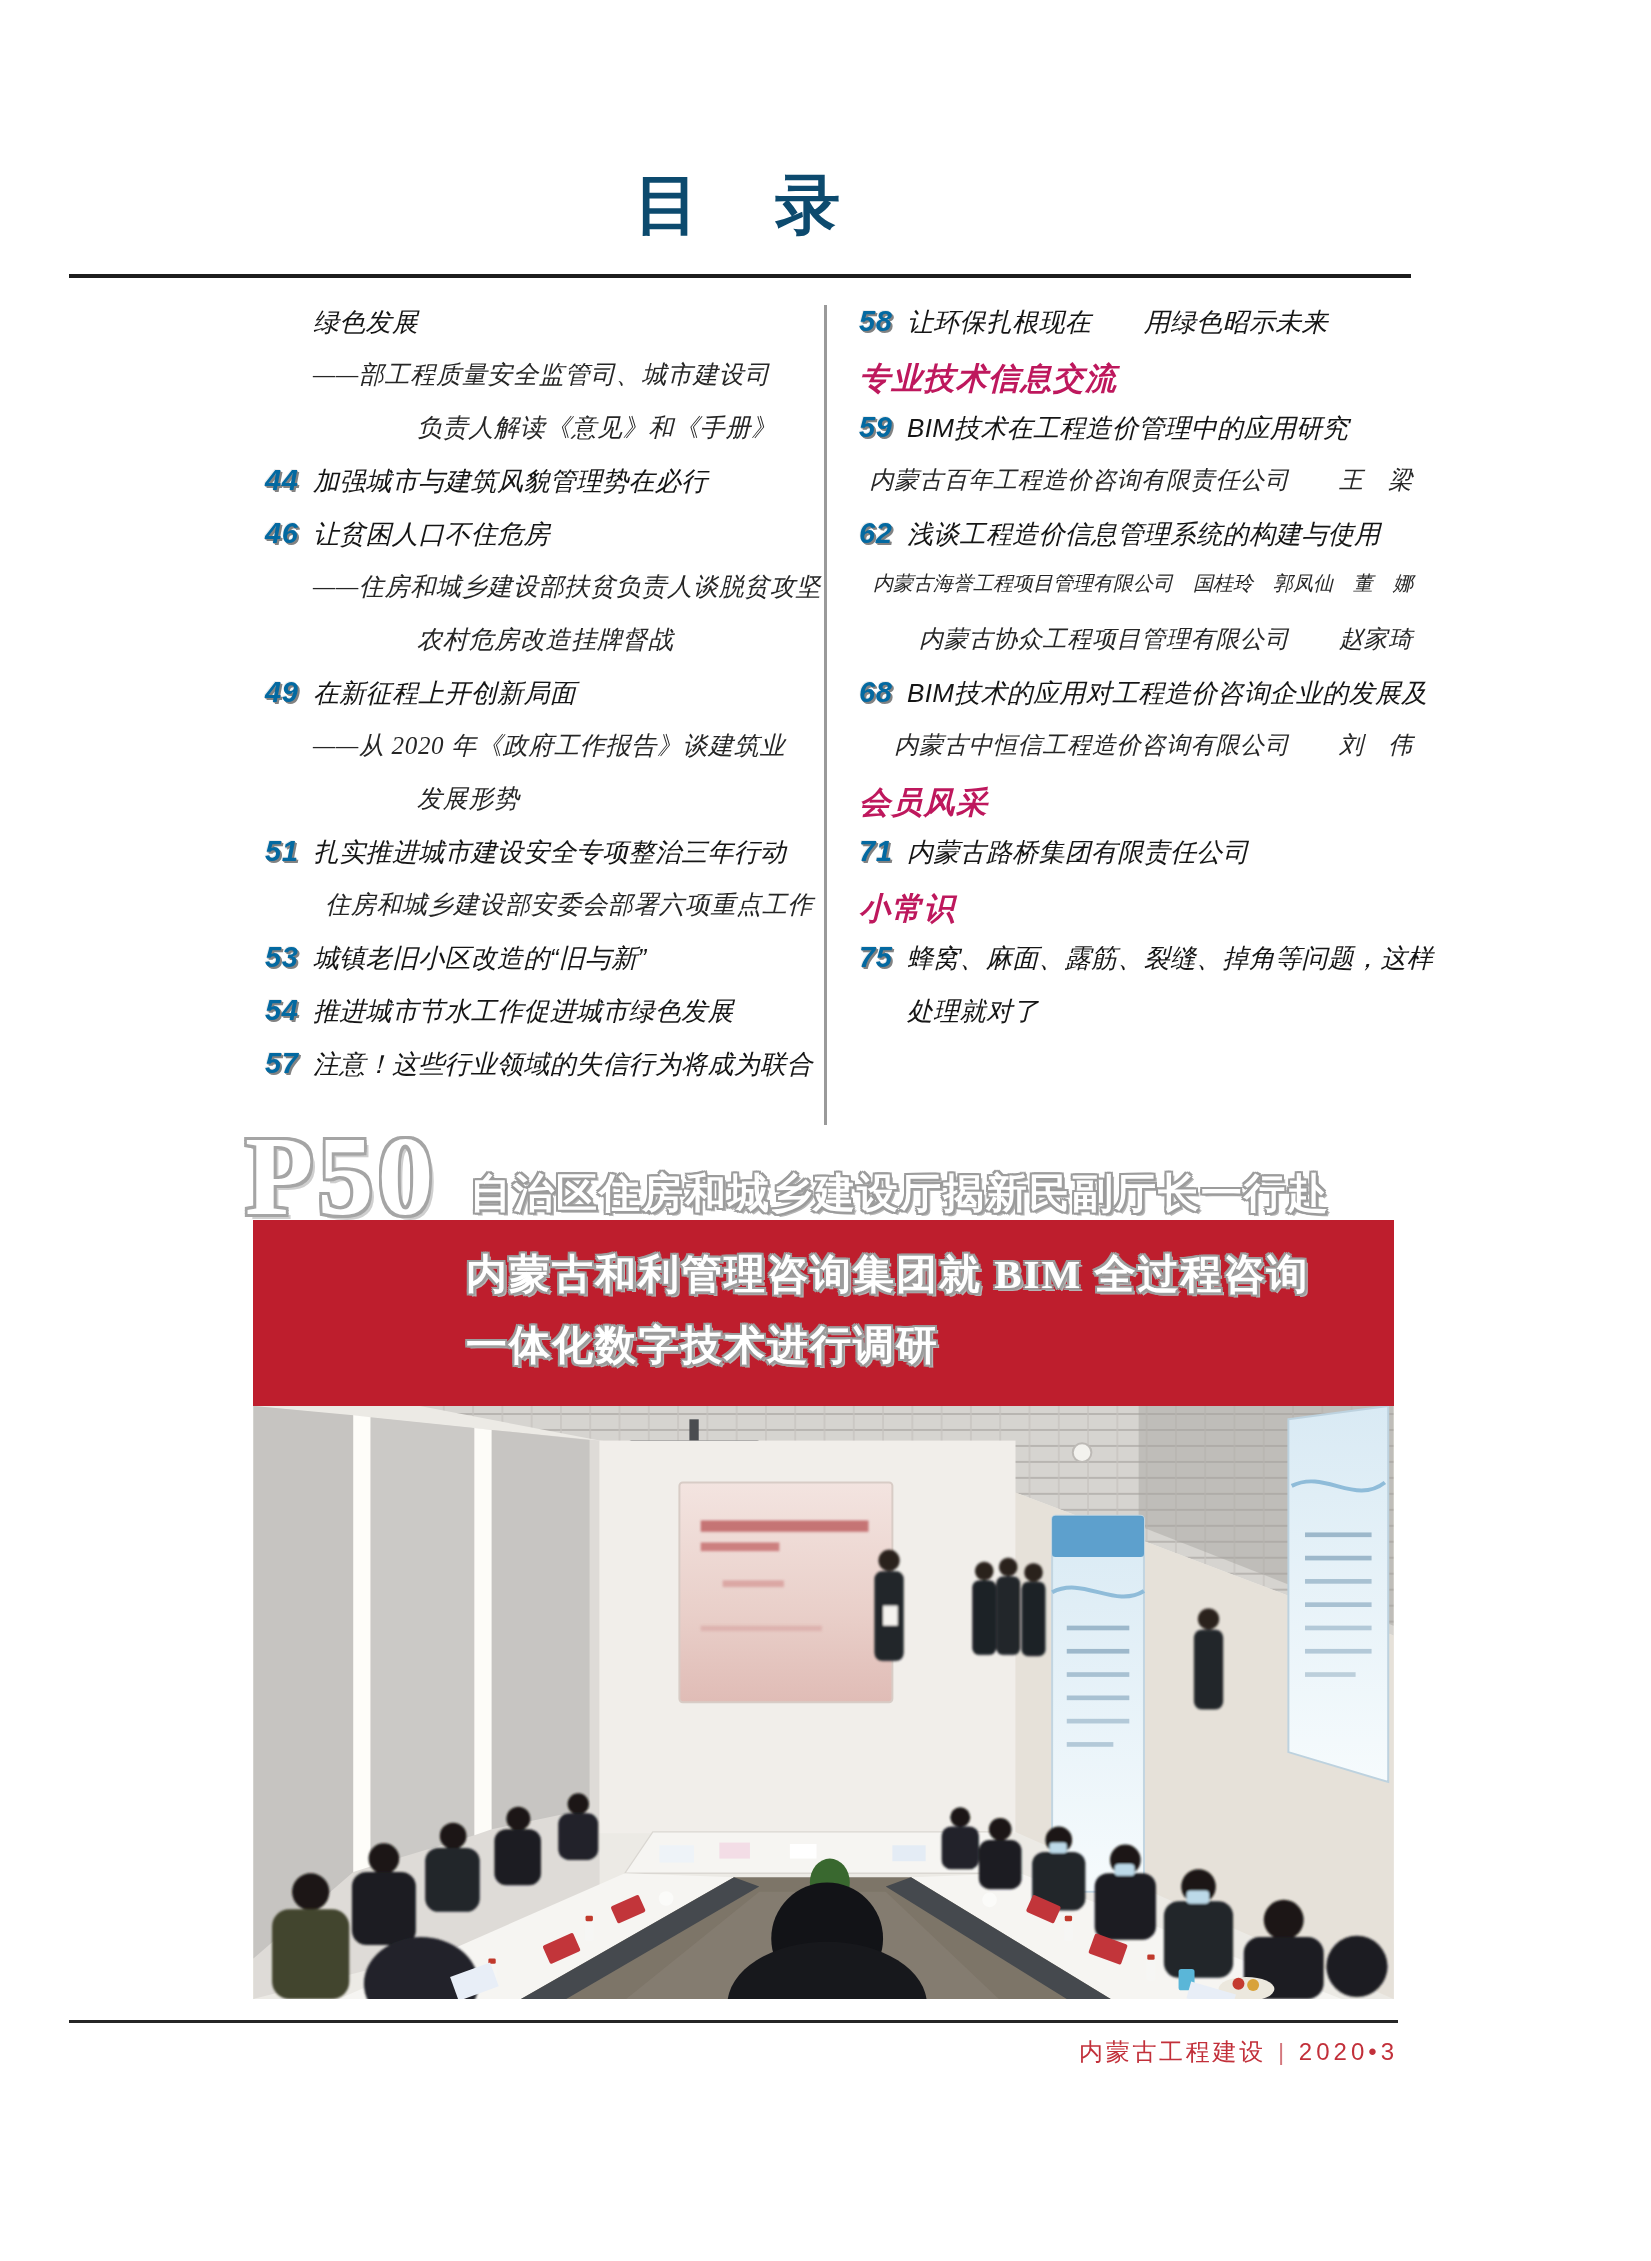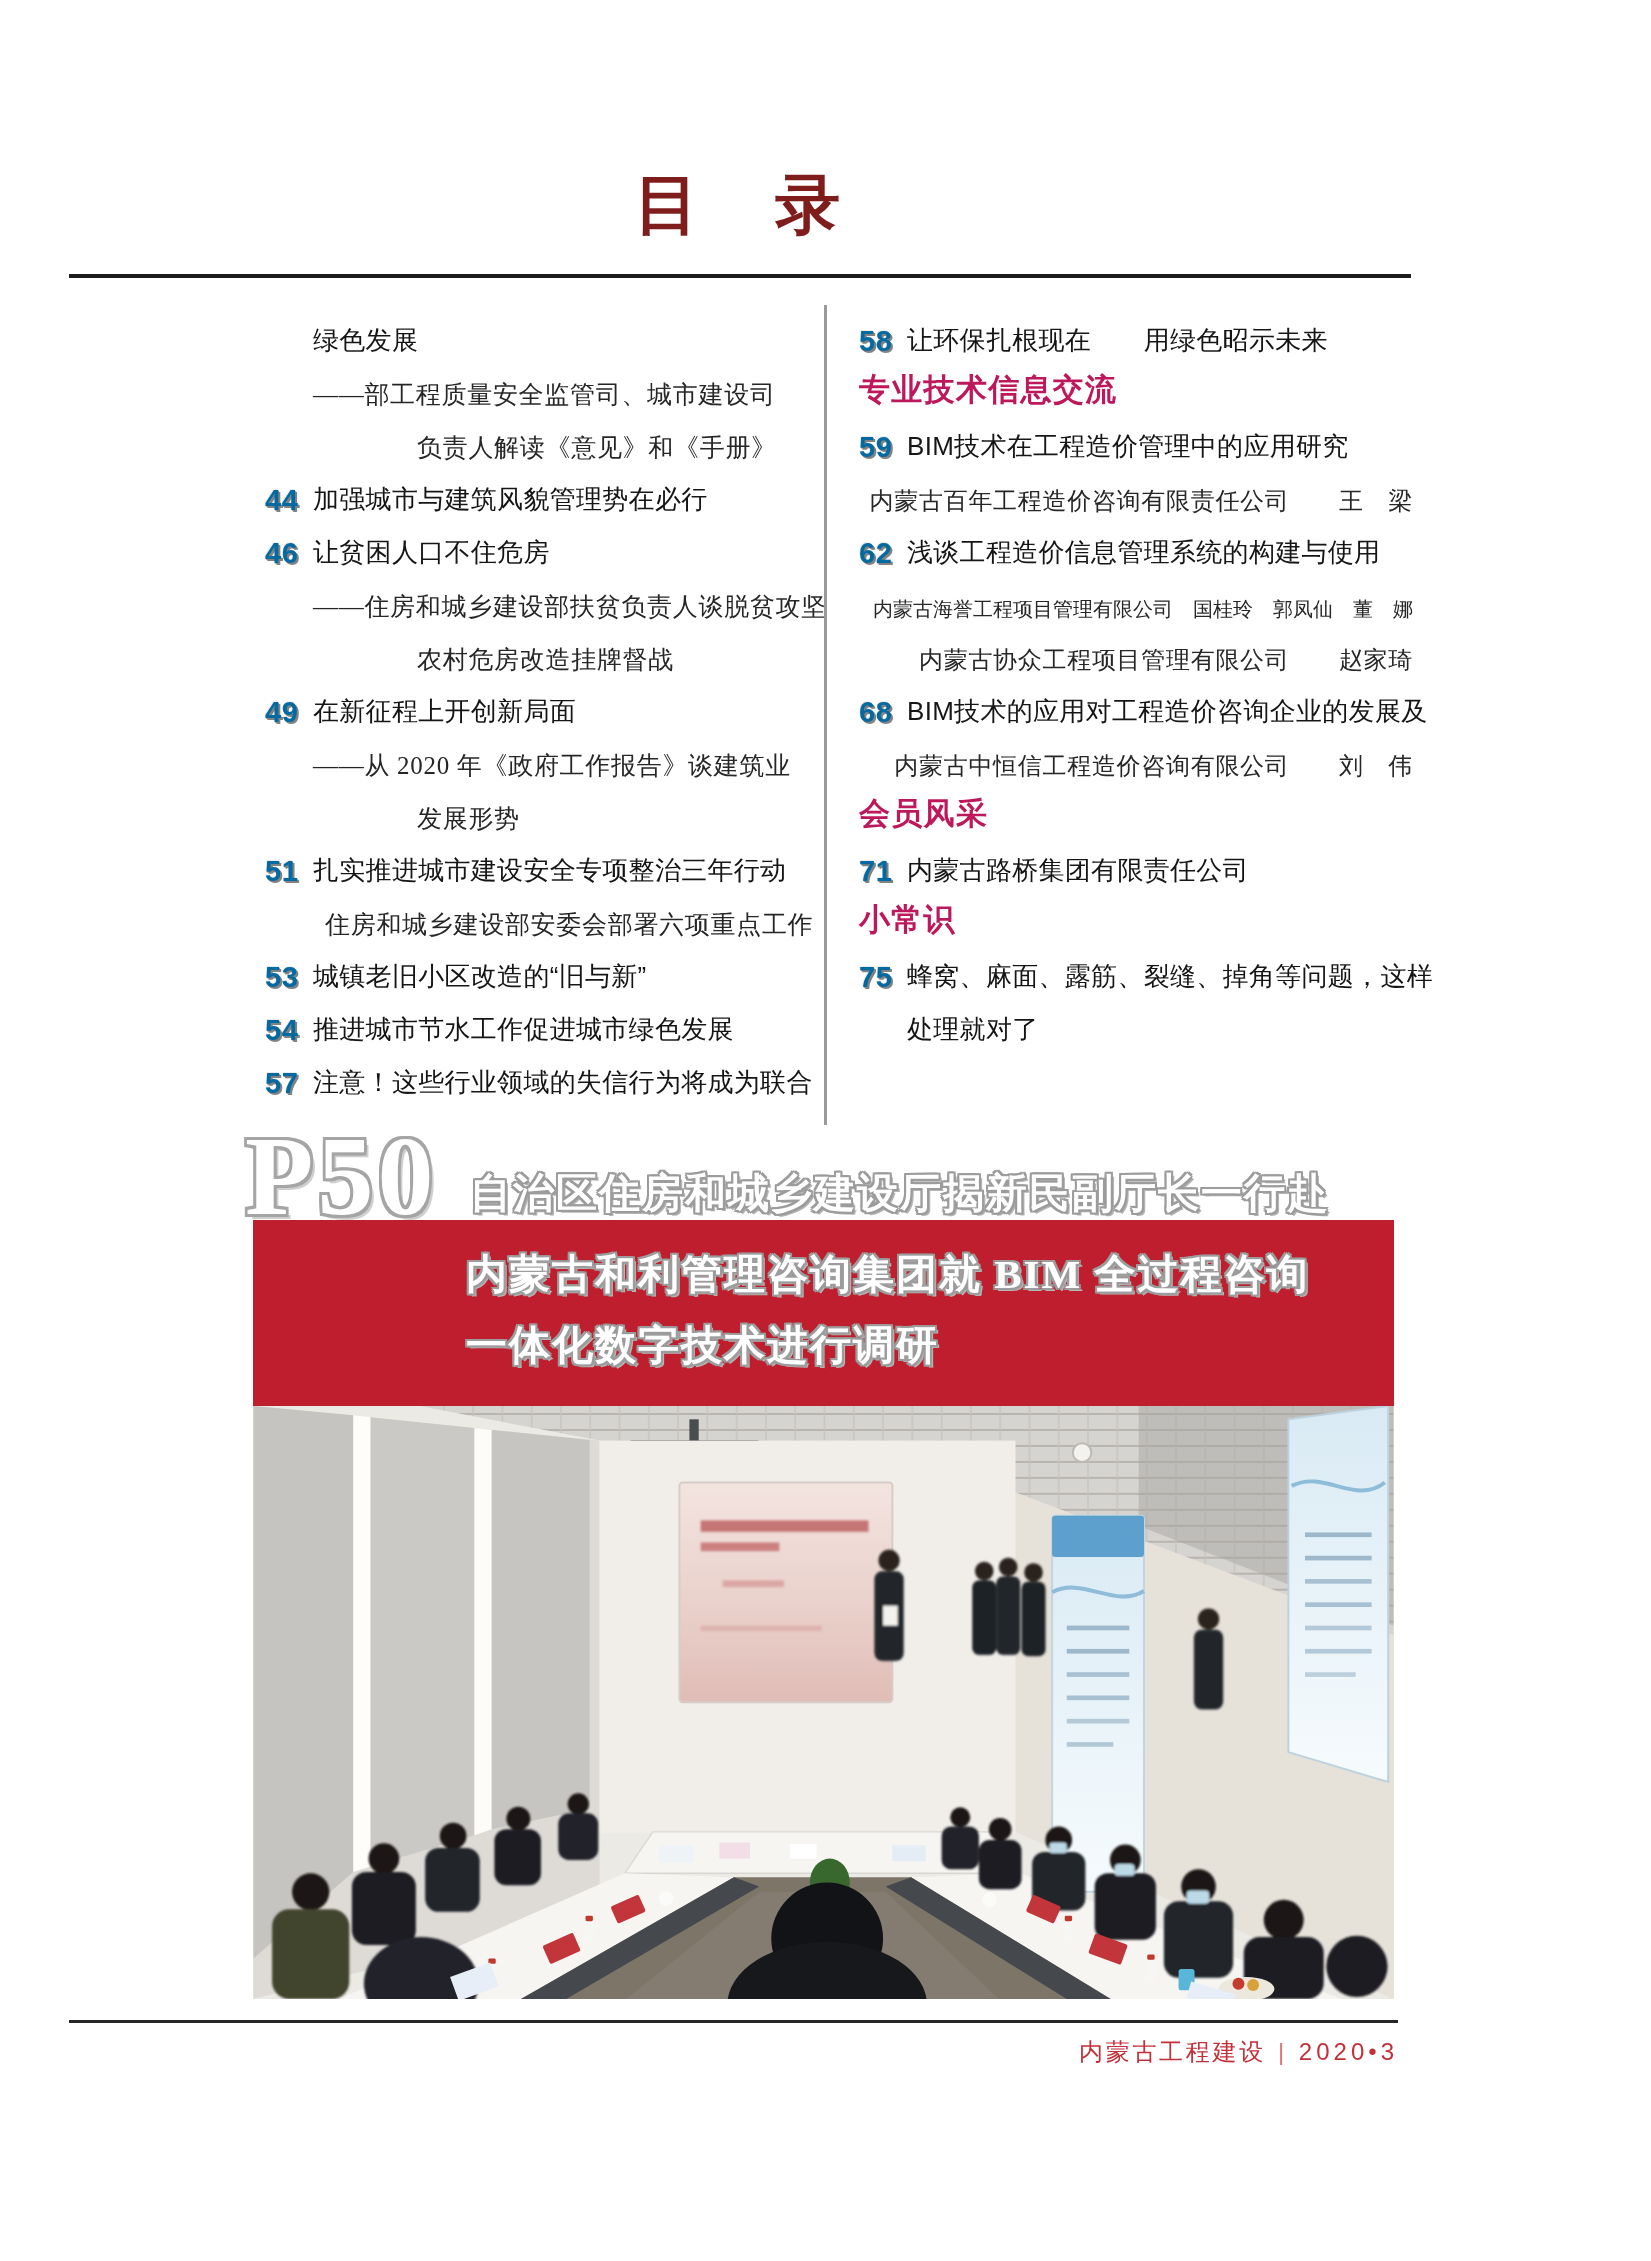--- a/index.html
+++ b/index.html
@@ -5,33 +5,33 @@
   html,body{margin:0;padding:0;}
   body{
     width:1652px;height:2261px;position:relative;background:#ffffff;
     font-family:"Liberation Sans","DejaVu Sans",sans-serif;
     -webkit-font-smoothing:antialiased;
   }
   
   .page-title{
     position:absolute;left:69px;top:161px;width:1342px;
     text-align:center;font-family:"Liberation Serif","DejaVu Serif",serif;
-    font-weight:900;font-size:65px;color:#7f1d1d;letter-spacing:5.3px;
+    font-weight:900;font-size:65px;color:#0c4a6e;letter-spacing:5.3px;
   }
   .header-rule{
     position:absolute;left:69px;top:274px;width:1342px;height:4px;background:#1d1d1d;
   }
   
   .col{position:absolute;top:305px;}
   .col-left{left:265px;width:559px;}
   .col-right{left:859px;width:558px;}
   .v-divider{
     position:absolute;left:824px;top:305px;width:2.7px;height:820px;background:#9a9a9a;
   }
-  .row{display:flex;align-items:flex-end;height:53px;overflow:visible;}
+  .row{display:flex;align-items:flex-start;height:53px;overflow:visible;font-style:italic;}
   .num{
     flex:0 0 48px;font-weight:bold;font-size:29px;color:#0369a1;
     text-shadow:2px 2px 0 #828282,-0.7px -0.7px 0 #ececec,0.7px 0.7px 0 #9d9d9d;
     letter-spacing:0.7px;
   }
   .t{white-space:nowrap;}
   .t.main{font-size:26px;color:#151515;letter-spacing:0.3px;}
   .t.kai{
     font-family:"Liberation Serif","DejaVu Serif",serif;
     font-size:25px;color:#262626;letter-spacing:0.7px;

